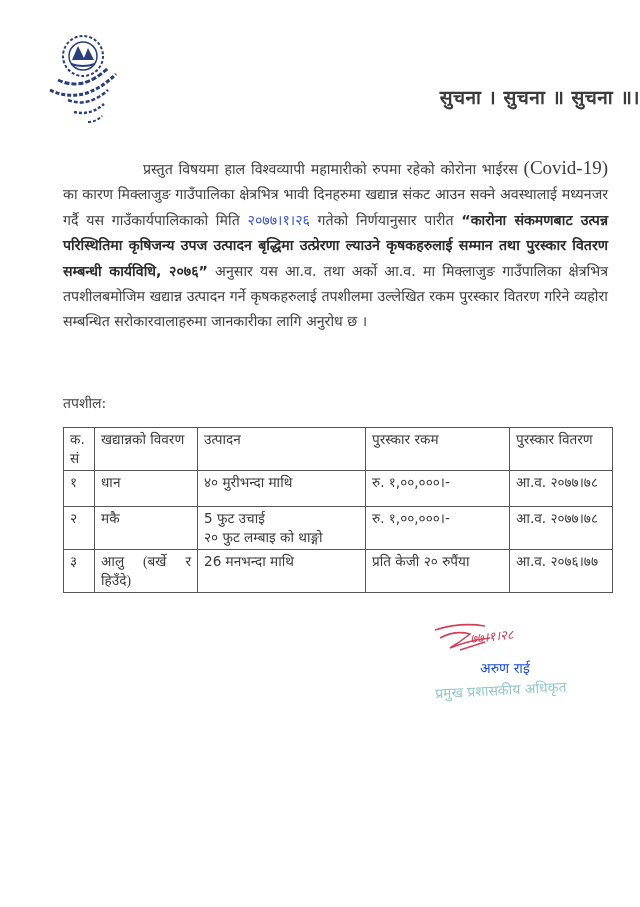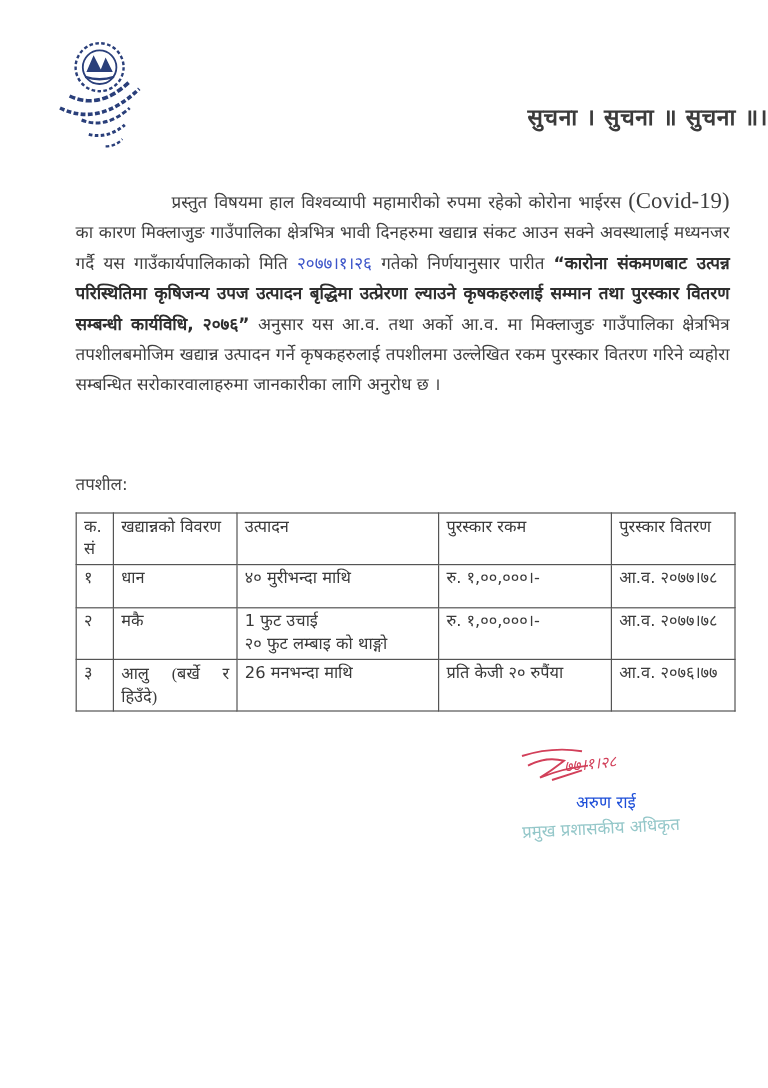--- a/index.html
+++ b/index.html
@@ -113,21 +113,21 @@
     <td>१</td>
     <td>धान</td>
     <td>४० मुरीभन्दा माथि</td>
     <td>रु. १,००,०००।-</td>
     <td>आ.व. २०७७।७८</td>
   </tr>
   <tr class="row-h">
     <td>२</td>
     <td>मकै</td>
     <td>
-      <div>1 फुट उचाई</div>
+      <div>5 फुट उचाई</div>
       <div>२० फुट लम्बाइ को थाङ्गो</div>
     </td>
     <td>रु. १,००,०००।-</td>
     <td>आ.व. २०७७।७८</td>
   </tr>
   <tr class="row-h">
     <td>३</td>
     <td style="text-align:justify;font-family:Liberation Serif, serif;">आलु (बर्खे र हिउँदे)</td>
     <td>26 मनभन्दा माथि</td>
     <td>प्रति केजी २० रुपैंया</td>

